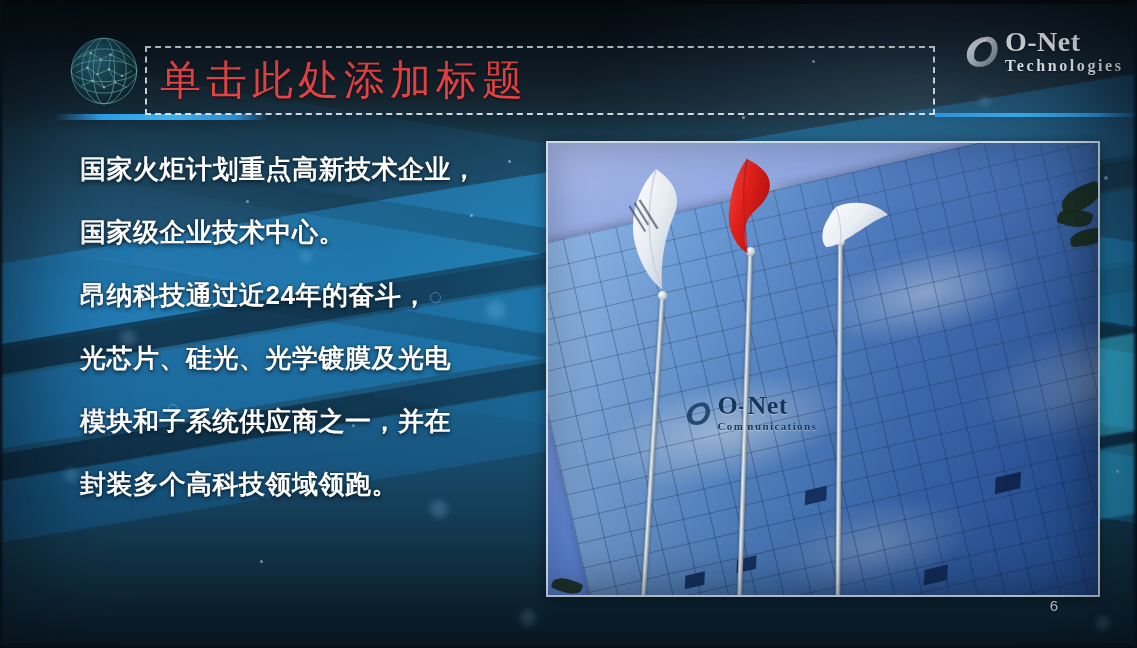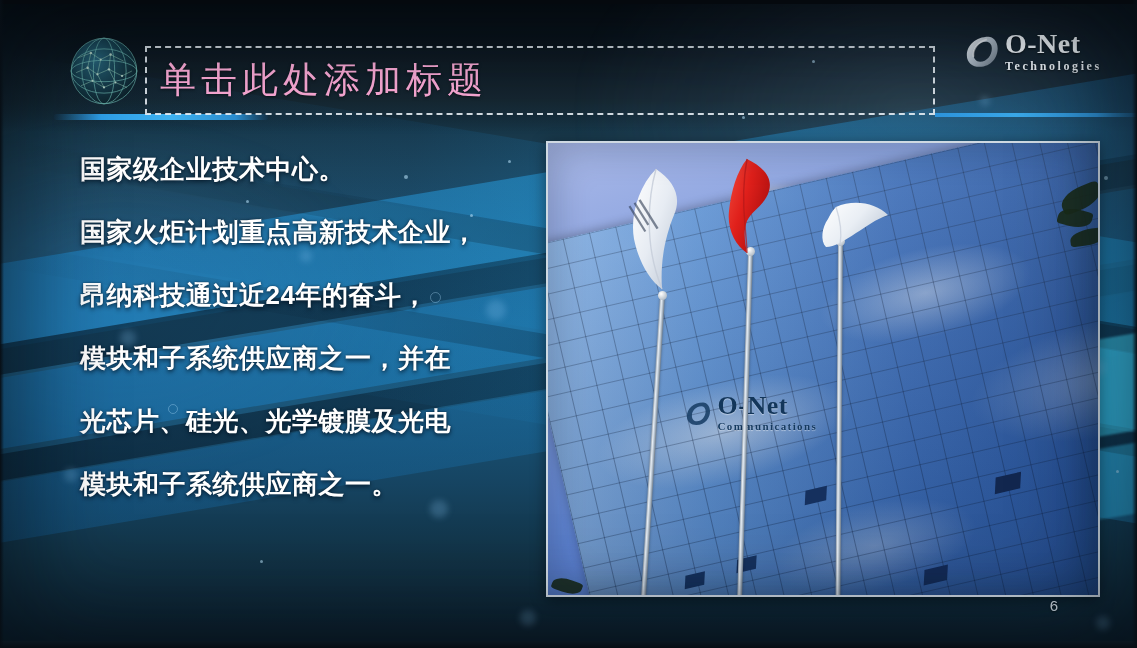--- a/index.html
+++ b/index.html
@@ -125,22 +125,22 @@
     filter:blur(0.4px);
   }
   .title-box{
     position:absolute;left:145px;top:46px;width:790px;height:69px;
     border:2px dashed rgba(235,242,248,0.88);
     box-sizing:border-box;
     background:rgba(255,255,255,0.015);
   }
   .title-text{
     position:absolute;left:160px;top:47px;
-    font-size:36px;font-weight:400;letter-spacing:5px;
-    color:#f9a8d4;
+    font-size:41px;font-weight:400;letter-spacing:5px;
+    color:#ef4444;
     line-height:66px;
     text-shadow:0 1px 3px rgba(0,0,0,0.55);
     white-space:nowrap;
   }
   .header-rule{
     position:absolute;left:935px;top:113px;width:202px;height:4px;
     background:linear-gradient(90deg,#2d95dd,#3aa9ea 40%,#2e8fd2 80%,rgba(30,110,170,0.35));
   }
 
   
@@ -151,21 +151,21 @@
   .logo-mark{width:40px;height:40px;flex:0 0 40px;}
   .logo-mark svg{display:block;width:40px;height:40px;}
   .logo-txt{display:flex;flex-direction:column;line-height:1;}
   .logo-main{
     font-family:"Liberation Serif","DejaVu Serif",serif;
     font-size:28px;font-weight:700;color:#f2f6fa;letter-spacing:0.5px;
     text-shadow:0 1px 2px rgba(0,0,0,0.6);
   }
   .logo-sub{
     font-family:"Liberation Serif","DejaVu Serif",serif;
-    font-size:12px;font-weight:700;color:#eef4f9;letter-spacing:2.6px;
+    font-size:16px;font-weight:700;color:#eef4f9;letter-spacing:2.6px;
     margin-top:2px;text-align:right;
     text-shadow:0 1px 2px rgba(0,0,0,0.6);
   }
 
   
   .body-text{
     position:absolute;left:80px;top:138px;width:470px;
   }
   .bline{
     font-size:26px;font-weight:700;color:#ffffff;
@@ -390,26 +390,26 @@
         <path d="M31 10 C20 13 14 22 15 31" fill="none" stroke="#ffffff" stroke-width="2" opacity="0.55"></path>
       </svg>
     </div>
     <div class="logo-txt">
       <div class="logo-main">O-Net</div>
       <div class="logo-sub">Technologies</div>
     </div>
   </div>
 
   <div class="body-text">
+    <div class="bline">国家火炬计划重点高新技术企业，</div>
     <div class="bline">国家级企业技术中心。</div>
-    <div class="bline">国家火炬计划重点高新技术企业，</div>
     <div class="bline">昂纳科技通过近24年的奋斗，</div>
+    <div class="bline">光芯片、硅光、光学镀膜及光电</div>
     <div class="bline">模块和子系统供应商之一，并在</div>
-    <div class="bline">光芯片、硅光、光学镀膜及光电</div>
-    <div class="bline">模块和子系统供应商之一。</div>
+    <div class="bline">封装多个高科技领域领跑。</div>
   </div>
 
   <div class="photo">
     <div class="sky"></div>
     <div class="cloud" style="left:52px;top:92px;width:70px;height:30px;"></div>
     <div class="cloud" style="left:180px;top:40px;width:90px;height:26px;"></div>
 
     <div class="building">
       <div class="bld-clouds"></div>
       <div class="grid"></div>

